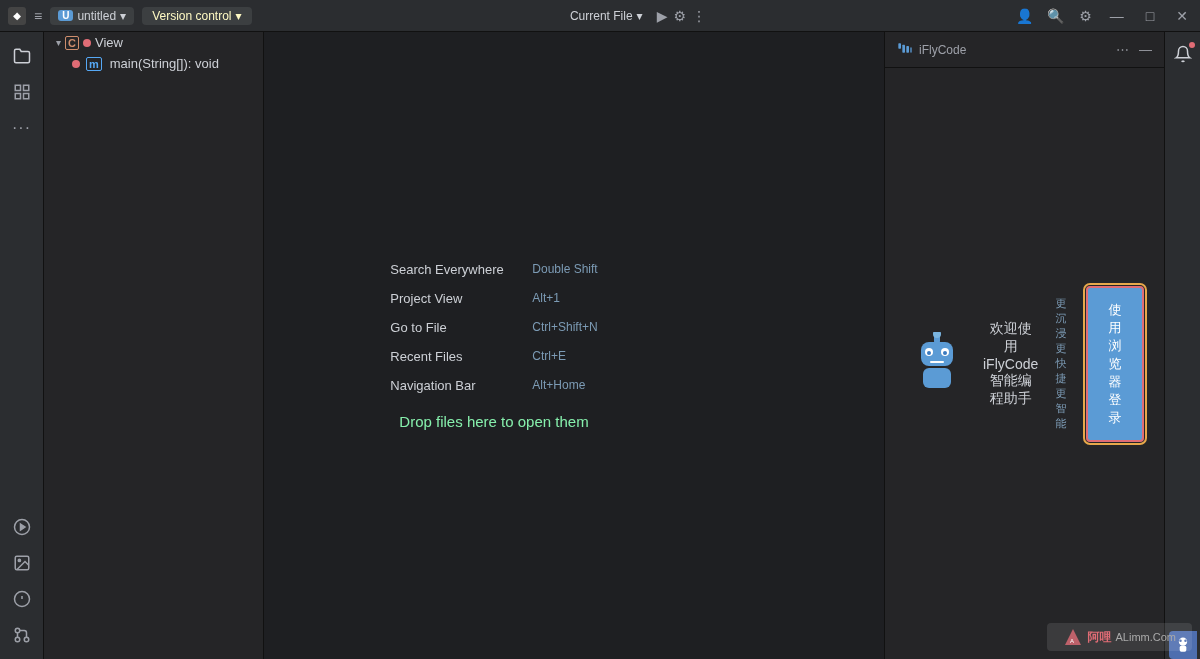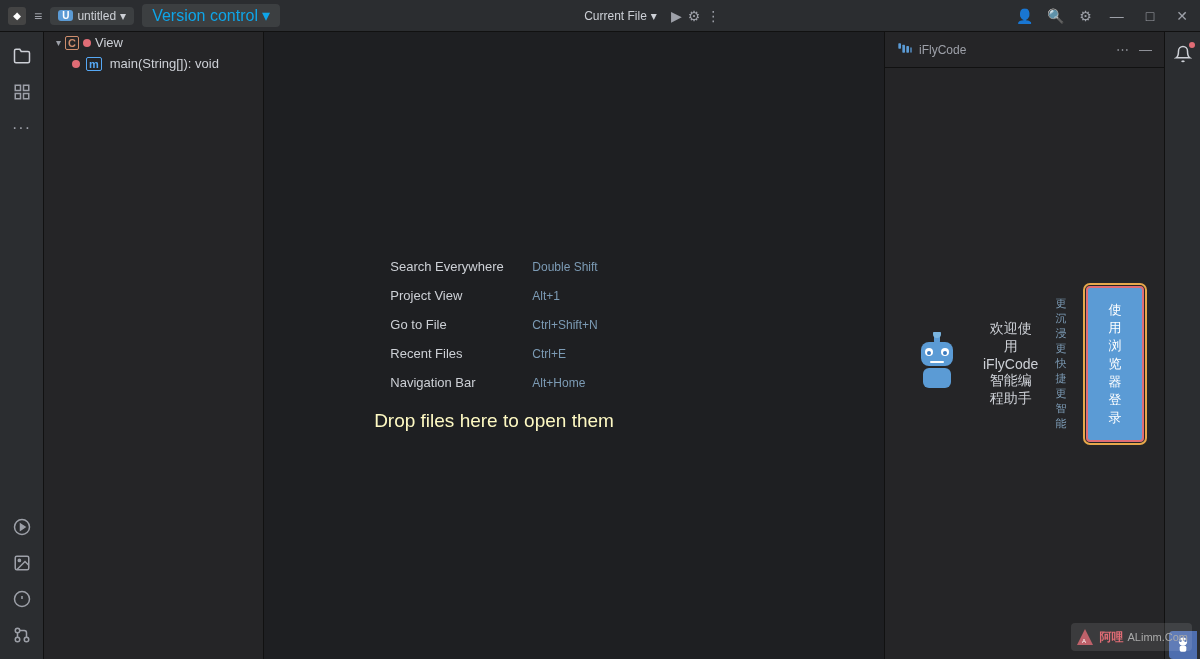--- a/index.html
+++ b/index.html
@@ -64,22 +64,22 @@
       font-size: 10px;
       font-weight: bold;
     }
     .vcs-btn {
       display: flex;
       align-items: center;
       gap: 4px;
       background: #3c3f41;
       border-radius: 4px;
       padding: 2px 10px;
-      font-size: 16px;
-      color: #0ea5e9;
+      font-size: 12px;
+      color: #fef9c3;
       cursor: pointer;
     }
     .titlebar-center {
       display: flex;
       align-items: center;
       gap: 6px;
       font-size: 12px;
       color: #9da0a8;
     }
     .current-file-btn {
@@ -194,22 +194,22 @@
       align-items: center;
       gap: 12px;
       font-size: 13px;
     }
     .shortcut-name { color: #cdd0d6; min-width: 130px; }
     .shortcut-key { color: #7c9bb5; font-size: 12px; }
 
     .drop-text {
       margin-top: 20px;
       margin-right: 160px;
-      color: #fef9c3;
-      font-size: 19px;
+      color: #86efac;
+      font-size: 15px;
     }
 
     
     #iflycode-panel {
       width: 280px;
       background: #252527;
       border-left: 1px solid #111;
       display: flex;
       flex-direction: column;
     }
@@ -309,21 +309,21 @@
       right: 2px;
     }
 
     
     #watermark {
       position: absolute;
       bottom: 8px;
       right: 8px;
       background: rgba(255,255,255,0.1);
       border-radius: 4px;
-      padding: 4px 4px;
+      padding: 4px 16px;
       font-size: 11px;
       color: #aaa;
       display: flex;
       align-items: center;
       gap: 4px;
     }
     .watermark-logo {
       color: #e06c75;
       font-weight: bold;
       font-size: 12px;

